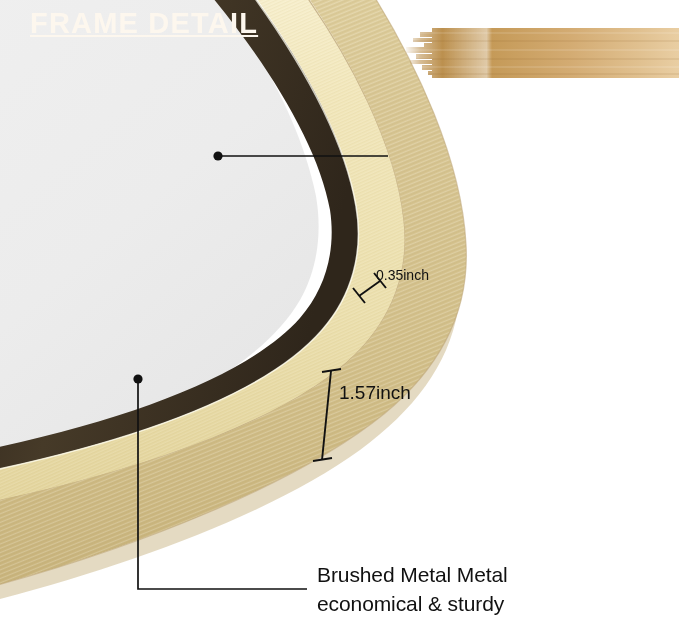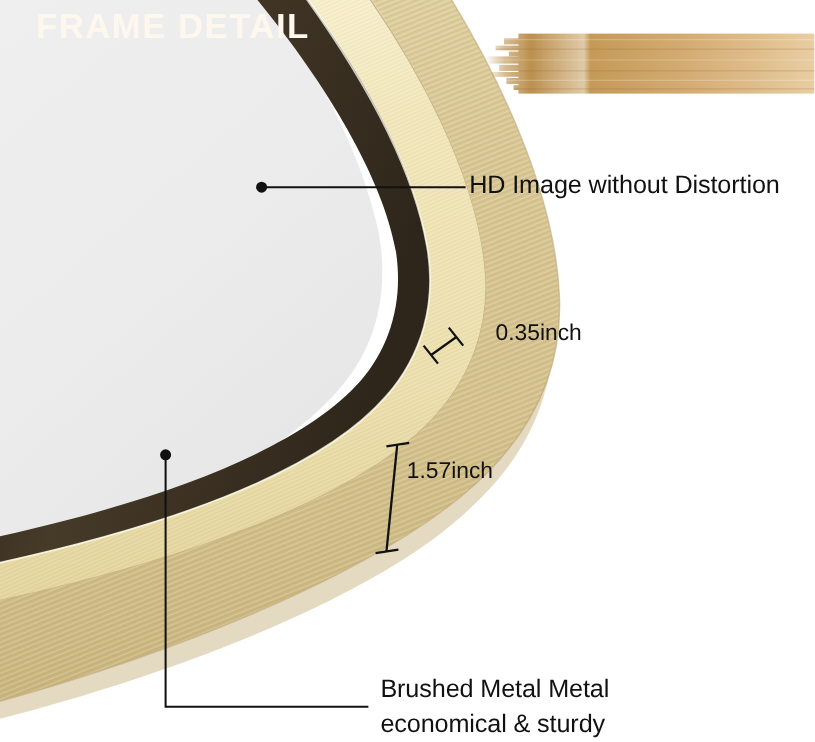--- a/index.html
+++ b/index.html
@@ -31,22 +31,21 @@
   }
   #hd-label {
     left: 391px;
     top: 143px;
     font-size: 21px;
     letter-spacing: -0.1px;
   }
   #dim-small-label {
     left: 376px;
     top: 267px;
-    font-size: 19px;
-    margin-left: 37px;
+    font-size: 14px;
   }
   #dim-large-label {
     left: 339px;
     top: 382px;
     font-size: 19px;
     text-align: center;
   }
   #brushed-label {
     left: 317px;
     top: 563px;
@@ -67,20 +66,21 @@
   #banner-text {
     position: absolute;
     left: 30px;
     top: 7px;
     font-size: 29px;
     font-weight: bold;
     color: #fdf7ee;
     letter-spacing: 1.2px;
     font-family: "Liberation Sans", sans-serif;
     white-space: nowrap;
+    text-decoration: underline;
   }
 </style>
 </head>
 <body>
 
 <div id="stage">
 
   <svg id="art" viewBox="0 0 679 618" xmlns="http://www.w3.org/2000/svg">
     <defs>
       <linearGradient id="gMirror" x1="0" y1="0" x2="0.6" y2="1">
@@ -284,21 +284,20 @@
         <line x1="0" y1="24" x2="275" y2="24" stroke="#ffffff" stroke-width="1"></line>
         <line x1="0" y1="33" x2="275" y2="33" stroke="#8a5f28" stroke-width="1"></line>
         <line x1="0" y1="41" x2="275" y2="41" stroke="#ffffff" stroke-width="1"></line>
         <line x1="0" y1="48" x2="275" y2="48" stroke="#8a5f28" stroke-width="1"></line>
       </g>
     </g>
   </svg>
 
   <div id="banner-text">FRAME  DETAIL</div>
 
-  <div class="anno" id="hd-label">HD Image without Distortion</div>
 
   <div class="anno" id="dim-small-label">0.35inch</div>
 
   <div class="anno" id="dim-large-label">1.57inch</div>
 
   <div class="anno" id="brushed-label"><span class="l1">Brushed Metal Metal</span><span class="l2">economical  &amp; sturdy</span></div>
 
 </div>
 
 </body></html>

